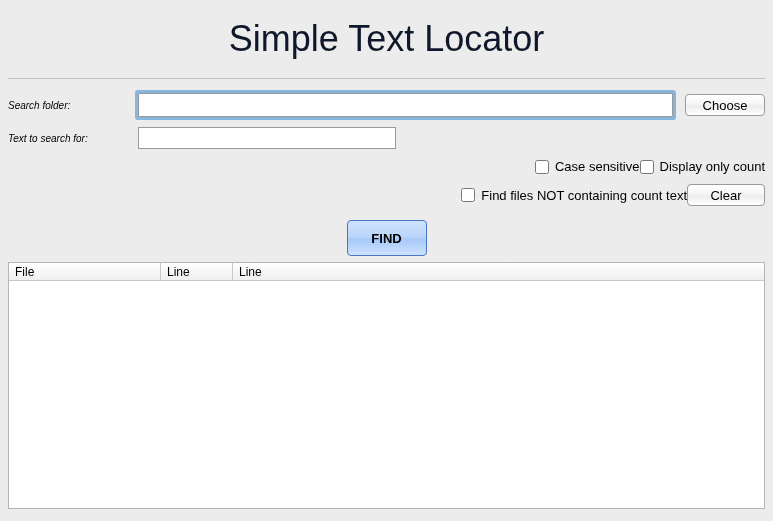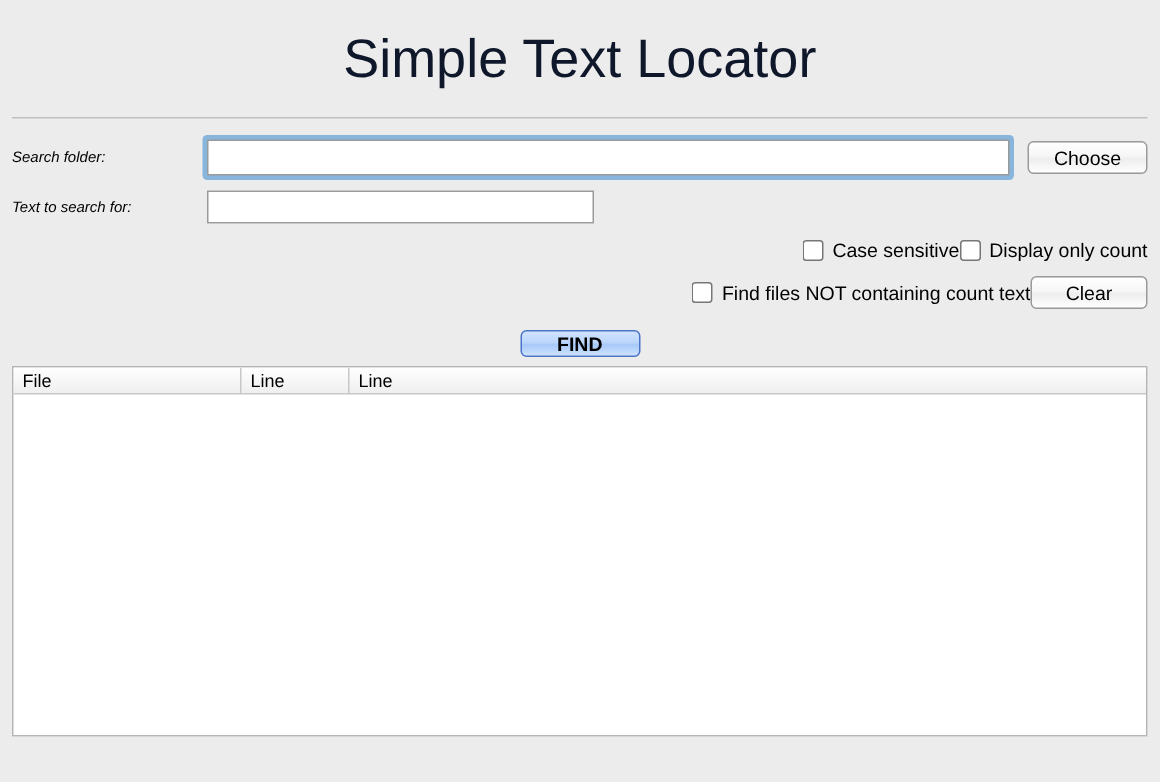--- a/index.html
+++ b/index.html
@@ -89,21 +89,21 @@
       width: 14px;
       height: 14px;
       margin: 0;
       cursor: pointer;
     }
     .find-row {
       text-align: center;
       margin: 14px 0 6px 0;
     }
     .btn-find {
-      height: 18px;
+      height: 36px;
       width: 80px;
       border: 1px solid #4a74c9;
       border-radius: 4px;
       background: linear-gradient(to bottom, #cfe3ff 0%, #bcd6fb 45%, #a7c9f8 55%, #cde2ff 100%);
       font-weight: bold;
       font-size: 13px;
       cursor: pointer;
       font-family: inherit;
     }
     .results-table {

